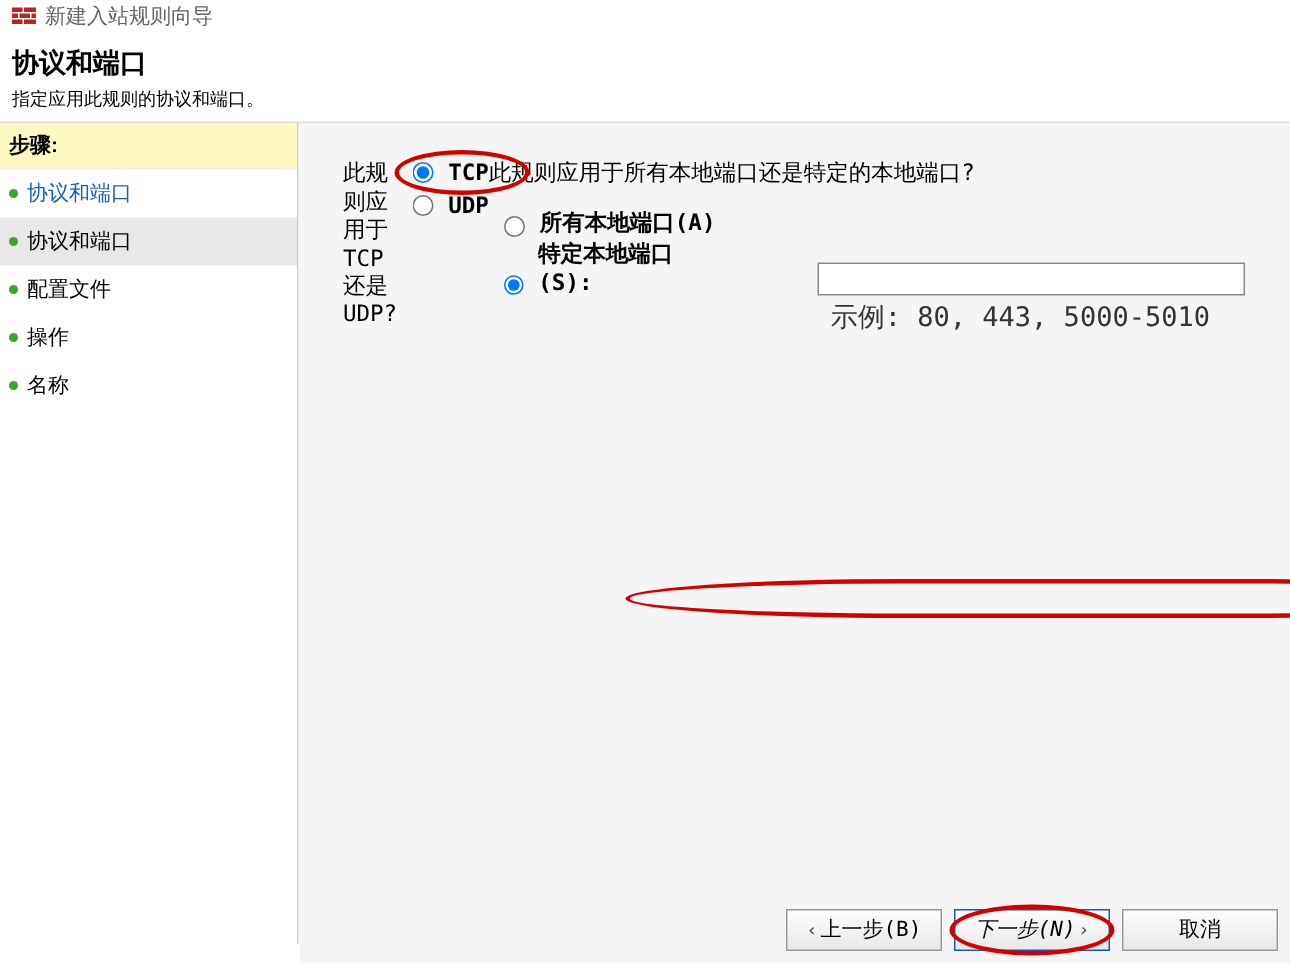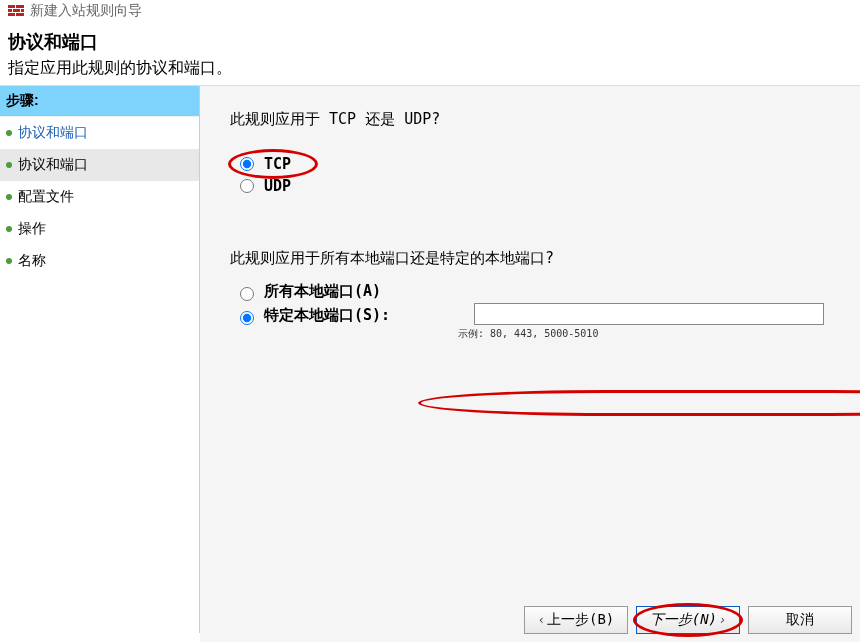--- a/index.html
+++ b/index.html
@@ -32,37 +32,37 @@
     .header {
       padding: 8px 8px 6px 8px;
     }
     .header-title {
       font-size: 18px;
       font-weight: bold;
       color: #000;
       margin-bottom: 4px;
     }
     .header-subtitle {
-      font-size: 16px;
+      font-size: 12px;
       color: #000;
     }
     .content-wrap {
       display: flex;
       border-top: 1px solid #ddd;
       height: 548px;
     }
     .sidebar {
       width: 200px;
       background: #fff;
       border-right: 1px solid #ccc;
     }
     .sidebar-header {
       font-weight: bold;
       padding: 6px 6px;
-      background: #7dd3fc;
+      background: #fef9c3;
       border-bottom: 1px solid #eee;
     }
     .sidebar-item {
       padding: 7px 6px 7px 18px;
       position: relative;
       color: #000;
       cursor: pointer;
     }
     .sidebar-item.current {
       background: #e8e8e8;
@@ -80,48 +80,46 @@
       height: 6px;
       border-radius: 50%;
       background: #4a9e3a;
     }
     .main-panel {
       flex: 1;
       background: #f5f5f5;
       padding: 24px 30px 10px 30px;
       position: relative;
       display: flex;
-      flex-direction: column;
+      flex-direction: row;
     }
     .question {
       font-family: "SimSun", monospace;
       font-size: 15px;
       margin-bottom: 14px;
     }
     .radio-group {
       margin-left: 10px;
       margin-bottom: 40px;
-      margin-top: 12px;
     }
     .radio-row {
       display: flex;
       align-items: center;
       margin-bottom: 4px;
       font-family: "SimSun", monospace;
       font-size: 15px;
       font-weight: bold;
       position: relative;
     }
     .radio-row input[type="radio"] {
       margin-right: 10px;
       width: 14px;
       height: 14px;
     }
     .section2 {
-      margin-top: 10px;
     }
     .radio-row-ports {
       display: flex;
       align-items: flex-end;
       margin-bottom: 2px;
       font-family: "SimSun", monospace;
       font-size: 15px;
       font-weight: bold;
     }
     .radio-row-ports input[type="radio"] {
@@ -135,21 +133,21 @@
       height: 22px;
       border: 1px solid #888;
       padding: 0 4px;
       font-size: 13px;
       background: #fff;
     }
     .example-text {
       margin-left: 218px;
       margin-top: 2px;
       font-family: "SimSun", monospace;
-      font-size: 10px;
+      font-size: 18px;
       color: #333;
     }
     .red-ellipse-tcp {
       position: absolute;
       border: 3px solid #d40000;
       border-radius: 50%;
       pointer-events: none;
       left: -12px;
       top: -6px;
       width: 90px;

